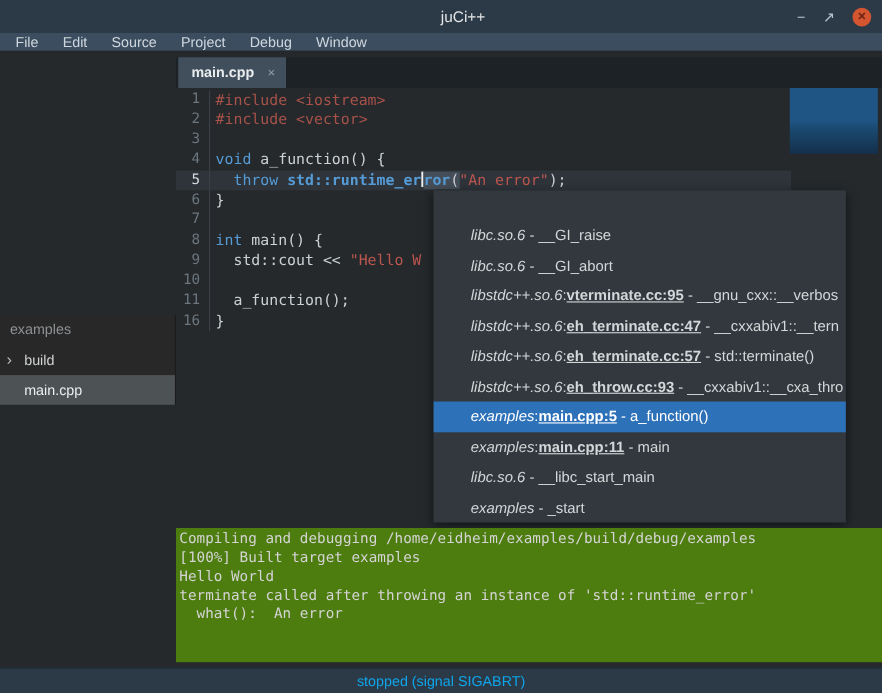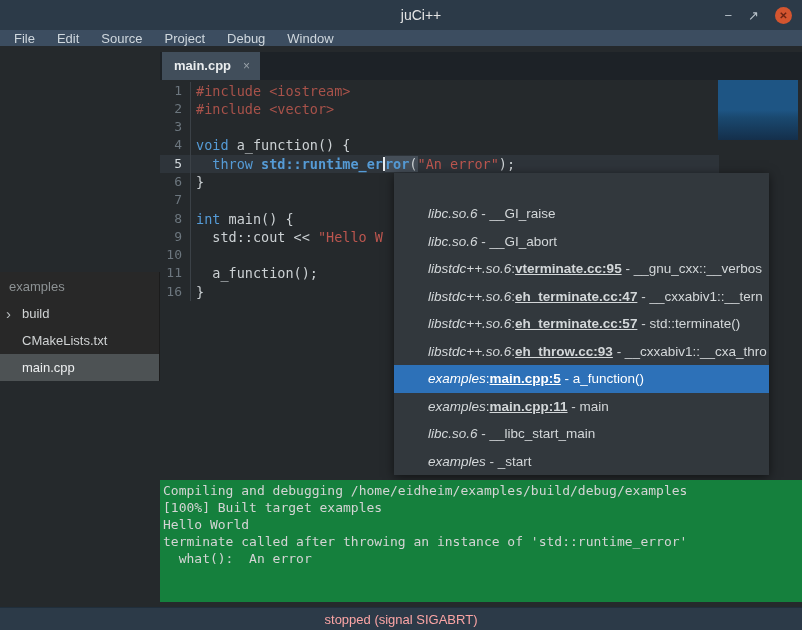--- a/index.html
+++ b/index.html
@@ -70,29 +70,29 @@
   
   .popup { position:absolute; left:234px; top:93px; width:375px; background:#32383d;
            box-shadow:0 2px 10px rgba(0,0,0,.55); font-size:13.5px; color:#d3d7d9; overflow:hidden; }
   .frame { height:27.5px; display:flex; align-items:center; padding:0 10px;
            white-space:pre; overflow:hidden; }
   .frame.selected { background:#2d71b8; color:#ffffff; }
   .frame .mod { font-style:italic;margin-left:24px; }
   .frame .file { font-weight:bold;text-decoration:underline; }
 
   
-  .console { height:122px; background:#15803d; padding:2px 3px;
+  .console { height:122px; background:#4d7c0f; padding:2px 3px;
              font-family:"DejaVu Sans Mono",monospace; font-size:13px; line-height:17px;
              color:#d4d4d4; white-space:pre; overflow:hidden; flex:none; }
 
   
   .statusbar { height:23px; background:#2c3a48; border-top:1px solid #202e3b;
                display:flex; align-items:center; position:relative; flex:none; }
   .status-left { padding-left:8px; font-size:13px; color:#c9d1d8; position:relative; z-index:1; }
-  .status-center { position:absolute; left:0; right:0; text-align:center; font-size:13px; color:#fca5a5; }
+  .status-center { position:absolute; left:0; right:0; text-align:center; font-size:13px; color:#0ea5e9; }
 </style>
 </head>
 <body>
 
 <div class="window">
 
   <div class="titlebar">
     <span class="title-text">juCi++</span>
     <div class="win-controls">
       <span class="wc-min">−</span>
@@ -111,24 +111,20 @@
     </div>
 
   <div class="main">
 
     <div class="sidebar">
       <div class="sidebar-header">examples</div>
       <div>
           <div class="tree-row">
             <span class="tree-arrow">›</span>
             <span>build</span>
-          </div>
-          <div class="tree-row">
-            <span class="tree-indent"></span>
-            <span>CMakeLists.txt</span>
           </div>
           <div class="tree-row selected">
             <span class="tree-indent"></span>
             <span>main.cpp</span>
           </div>
         </div>
     </div>
 
     <div class="editor-col">
 

